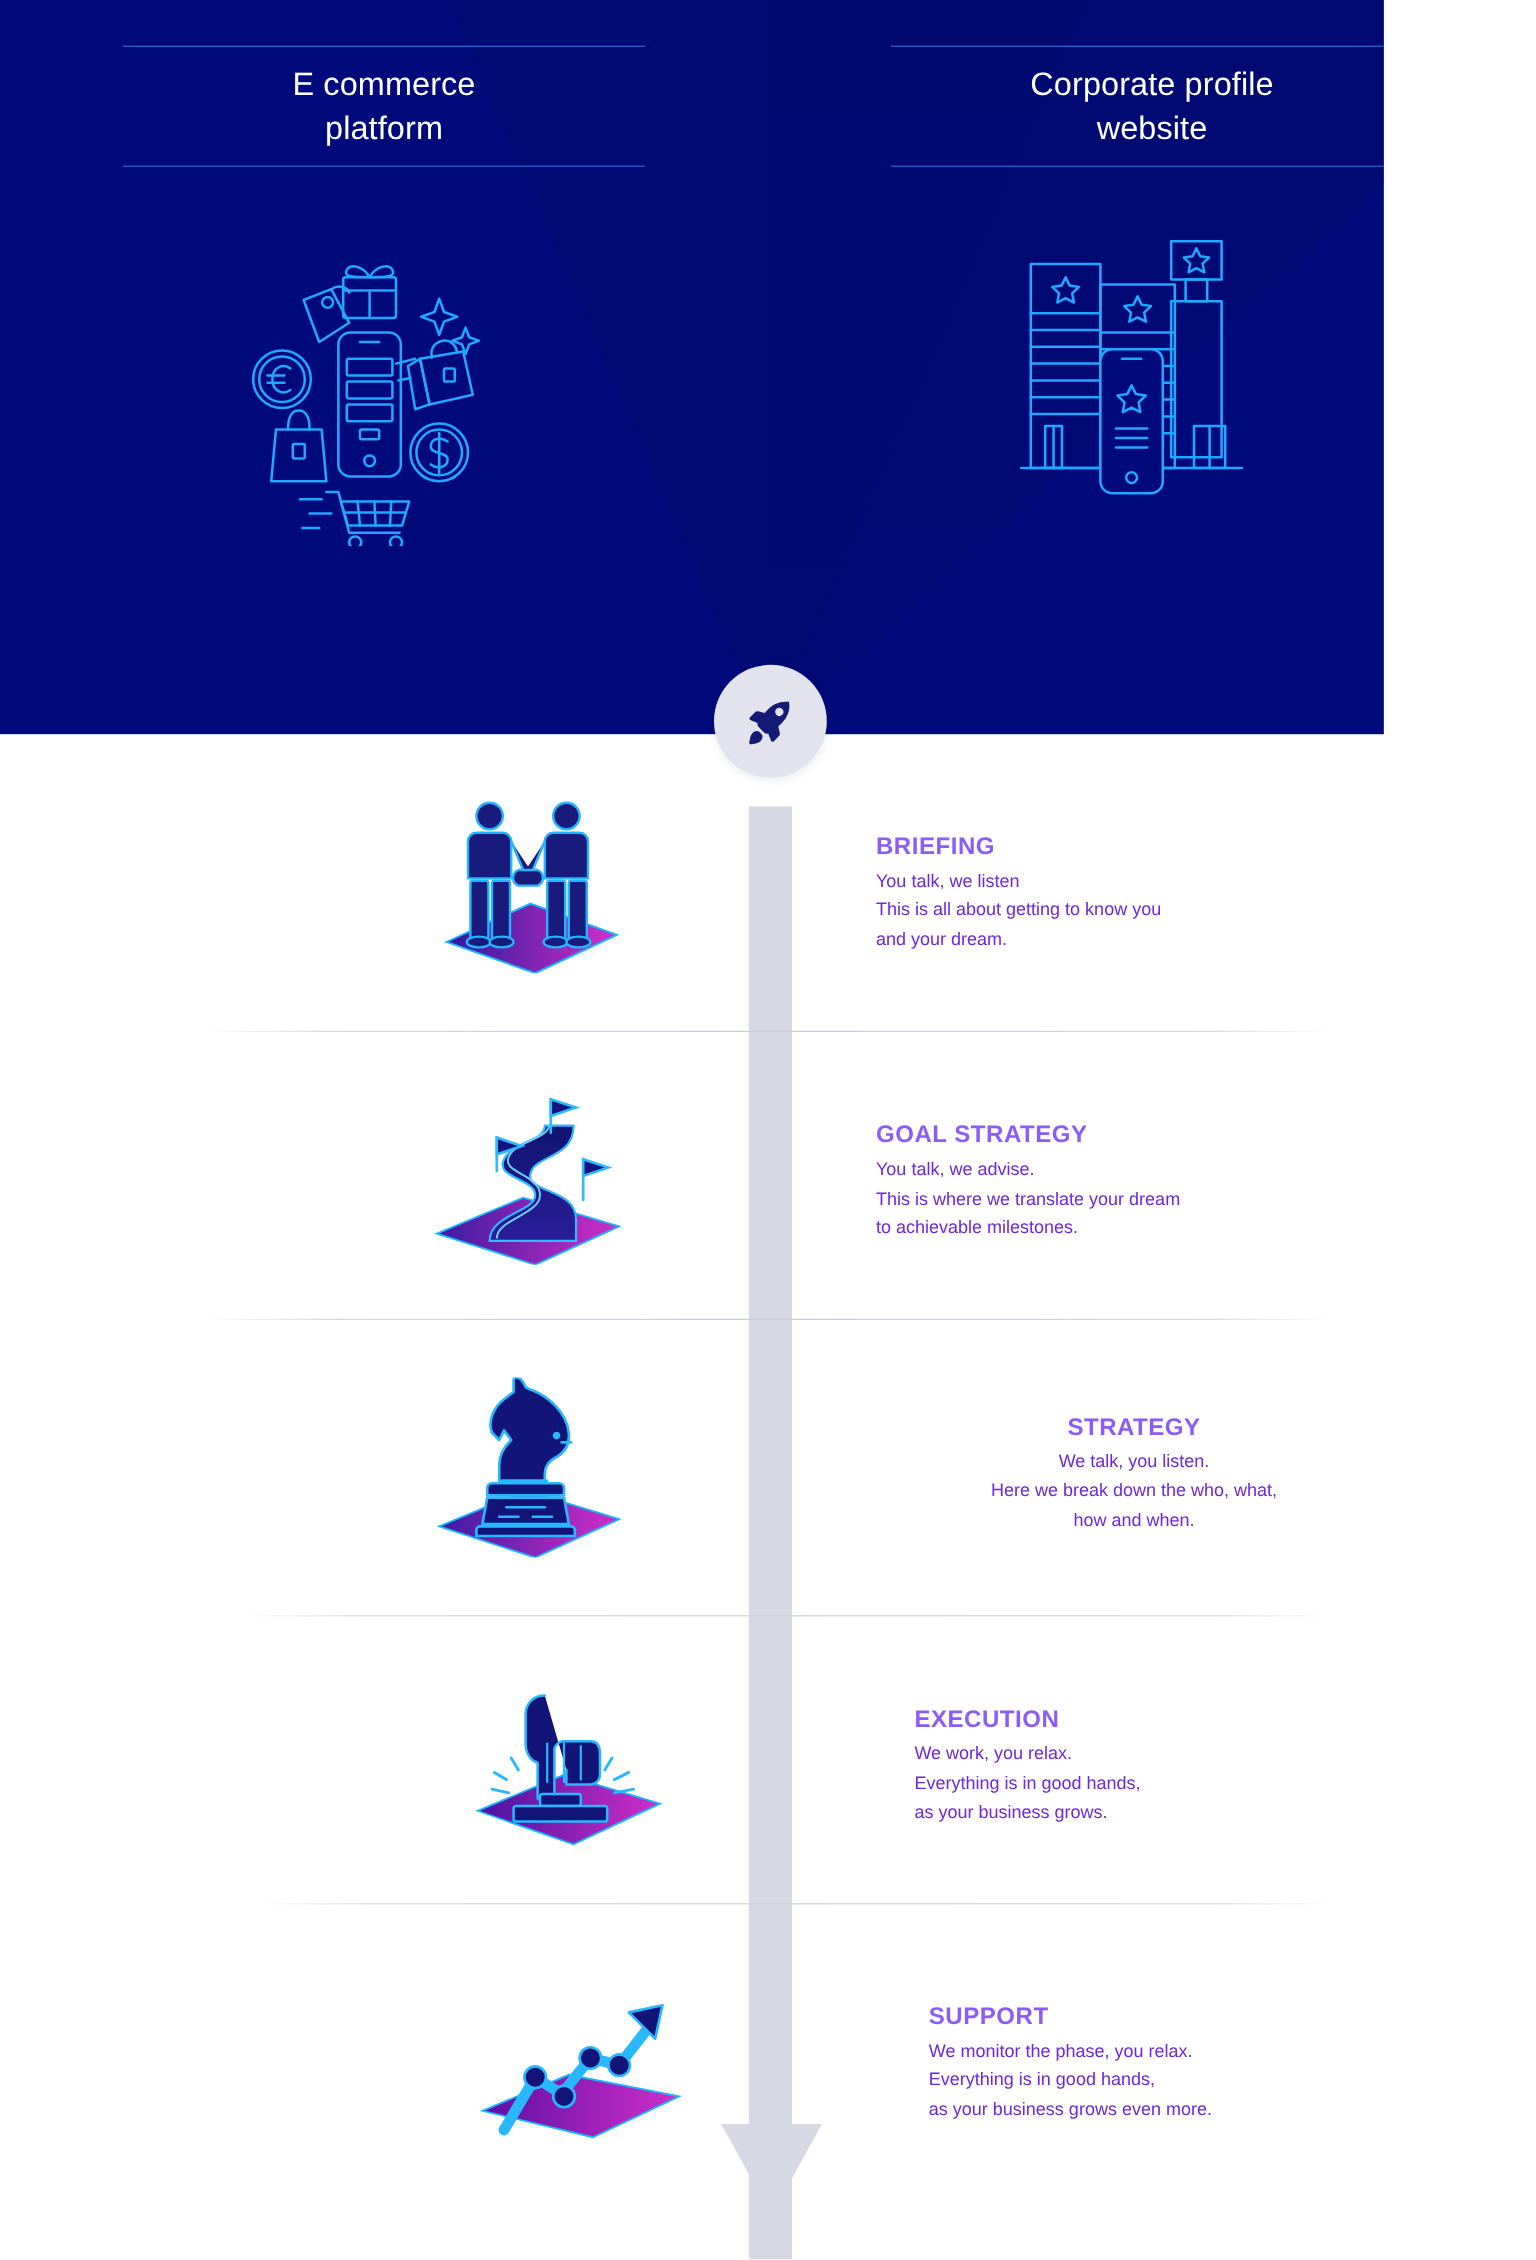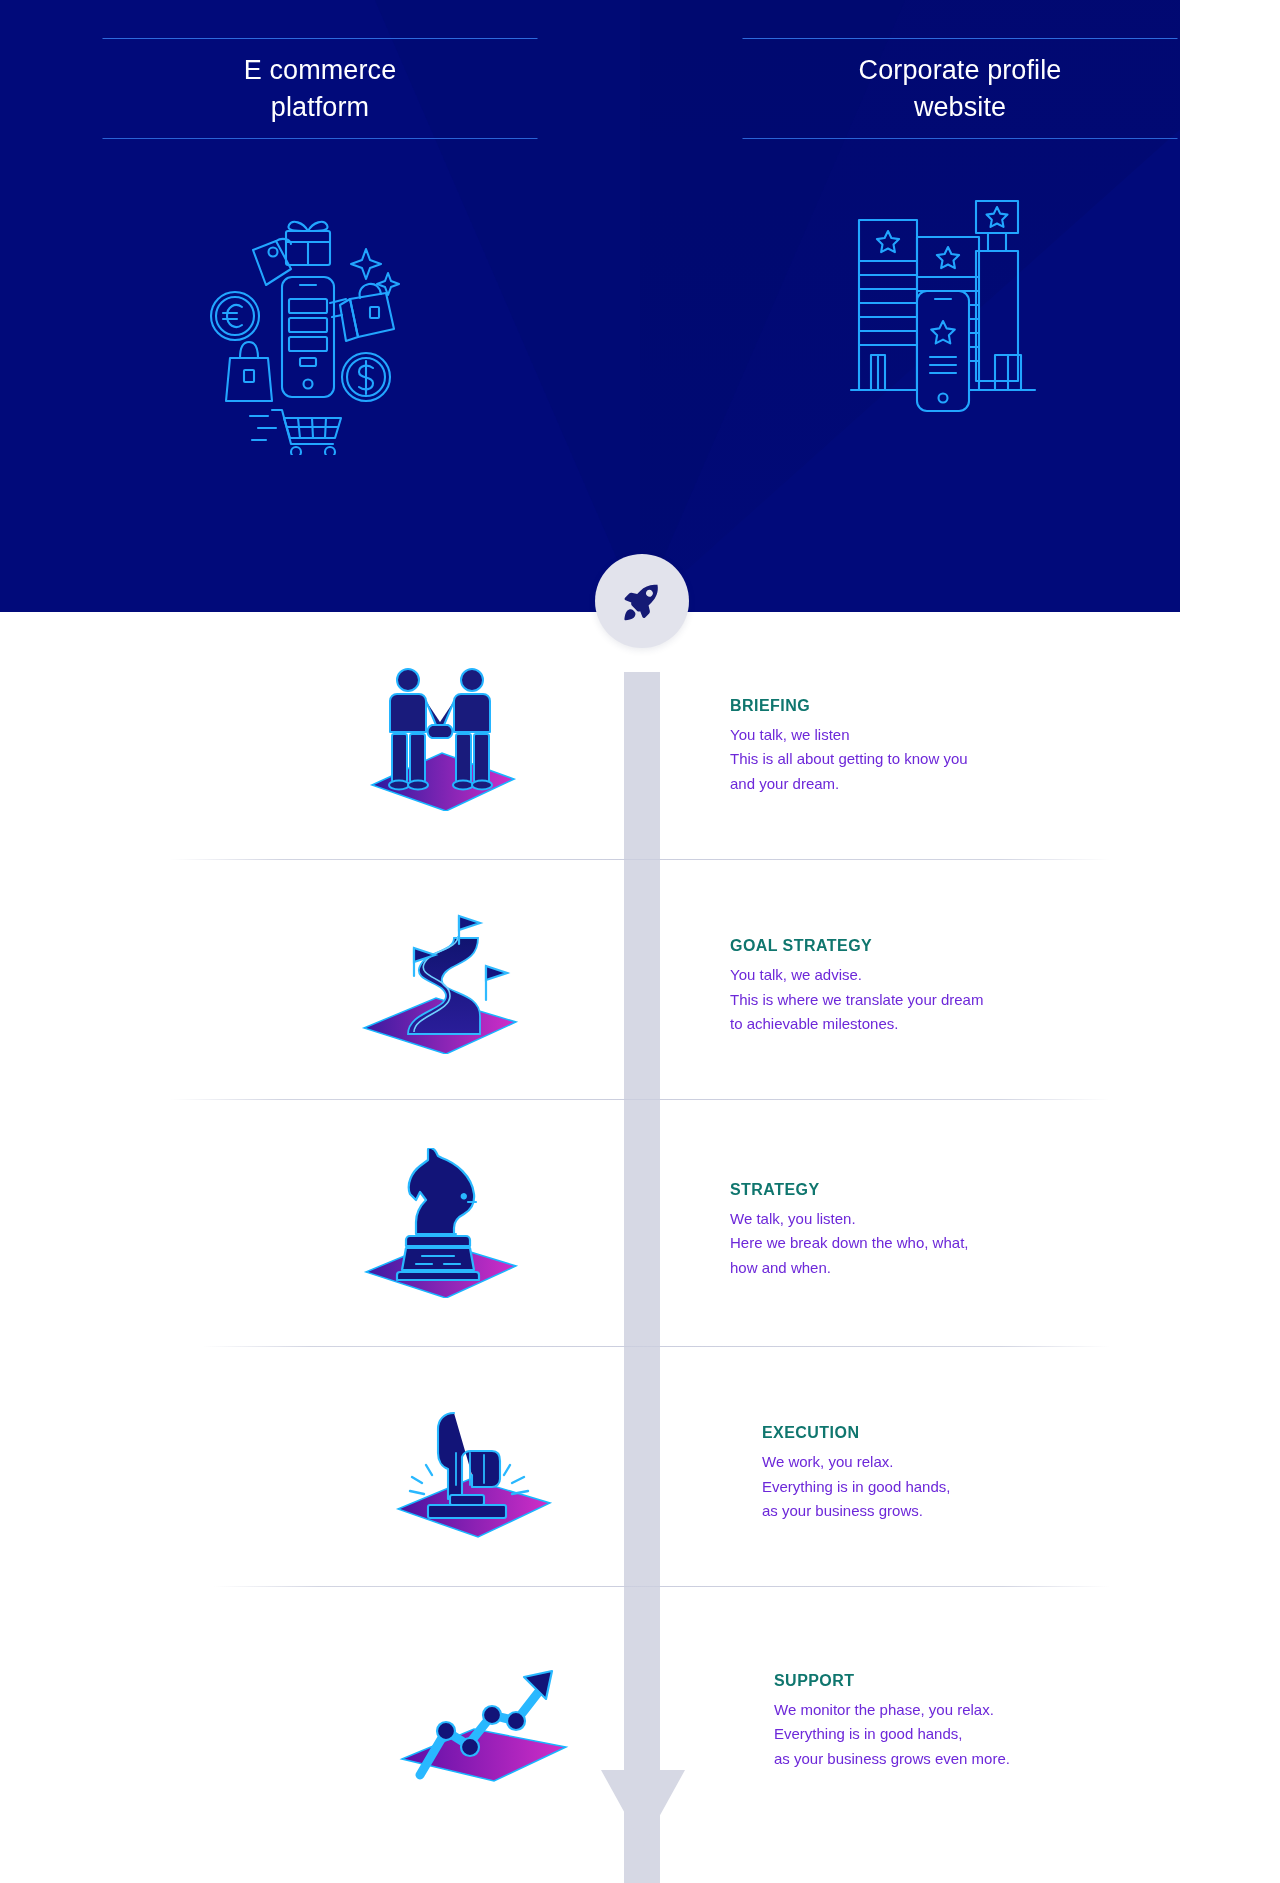--- a/index.html
+++ b/index.html
@@ -8,21 +8,20 @@
     background:#ffffff;
     font-family:"Liberation Sans", sans-serif;
     -webkit-font-smoothing:antialiased;
   }
   #page{
     position:relative;
     width:1153px;
     height:1883px;
     overflow:hidden;
     background:#ffffff;
-    padding-left:27px;
   }
 
   
   .hero{
     position:absolute;
     left:0; top:0;
     width:1280px; height:612px;
     background:#010a7a;
     overflow:hidden;
   }
@@ -157,22 +156,22 @@
     justify-content:center;
   }
   .row-text{
     position:absolute;
     left:730px;
     top:50%;
     transform:translateY(-50%);
     width:430px;
   }
   .row-title{
-    color:#0f766e;
-    font-size:16px;
+    color:#8b5cf6;
+    font-size:20px;
     font-weight:700;
     letter-spacing:.45px;
     line-height:24px;
     margin:0 0 5px 0;
   }
   .row-desc{
     color:#6d28d9;
     font-size:15px;
     line-height:24.5px;
     font-weight:400;
@@ -445,21 +444,21 @@
           </svg>
         </div>
         <div class="row-text">
           <div class="row-title">GOAL STRATEGY</div>
           <div class="row-desc">You talk, we advise.
 This is where we translate your dream
 to achievable milestones.</div>
         </div>
       </div>
 
-      <div class="row r3" style="height:247px;">
+      <div class="row r3" style="height:247px;text-align:center;">
         <div class="row-sep"></div>
         <div class="row-icon">
           <svg width="180" height="150" viewBox="0 0 180 150">
             <defs>
               <linearGradient id="plat3" x1="0" y1="0" x2="1" y2="0">
                 <stop offset="0" stop-color="#3b1ba2"></stop>
                 <stop offset="1" stop-color="#d12ec8"></stop>
               </linearGradient>
             </defs>
             <path d="M16 124 L88 94 L166 118 L96 150 Z" fill="url(#plat3)" stroke="#18b6ff" stroke-width="1.5"></path>

